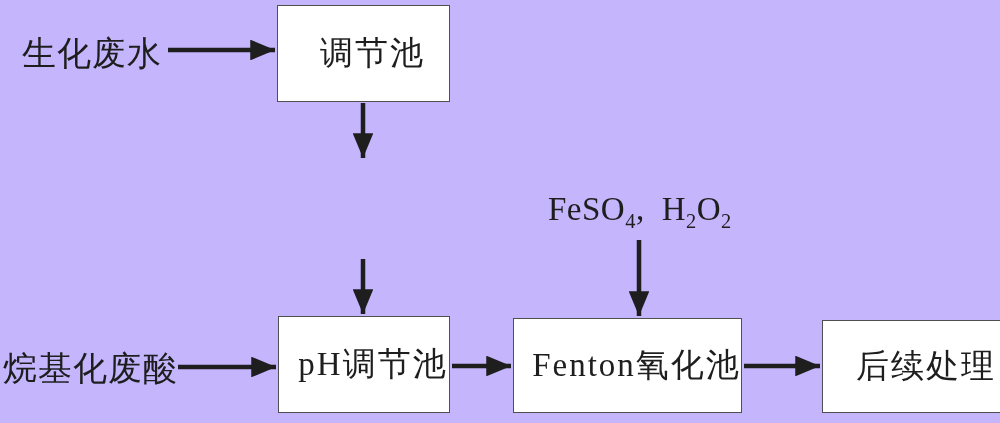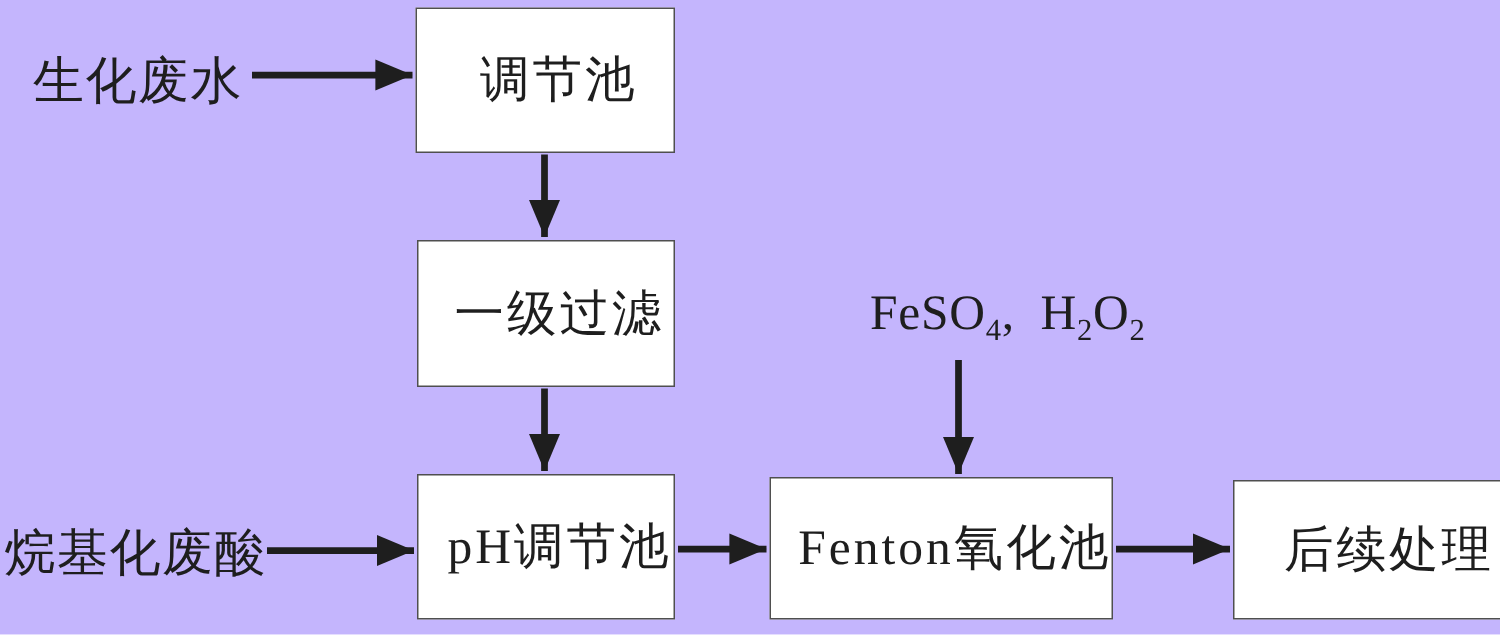--- a/index.html
+++ b/index.html
@@ -47,21 +47,21 @@
     font-size: 0.62em;
     line-height: 0;
   }
   #box-regulation   { left: 277px; top: 5px;   width: 173px; height: 97px; }
   #box-filtration   { left: 278px; top: 160px; width: 172px; height: 98px; }
   #box-ph           { left: 278px; top: 316px; width: 172px; height: 97px; }
   #box-fenton       { left: 513px; top: 318px; width: 229px; height: 95px; }
   #box-subsequent   { left: 822px; top: 320px; width: 190px; height: 93px; }
   #label-biochemical { left: 22px;  top: 31px; }
   #label-alkylation  { left: 3px;   top: 346px; }
-  #label-reagent     { left: 580px; top: 191px; font-size: 33px; letter-spacing: 0.5px; }
+  #label-reagent     { left: 548px; top: 191px; font-size: 33px; letter-spacing: 0.5px; }
 </style>
 </head>
 <body>
 
 <div class="canvas">
 
   <svg class="arrows" viewBox="0 0 1000 423" xmlns="http://www.w3.org/2000/svg">
     <defs>
       <marker id="ah" markerWidth="5.5" markerHeight="4.6" refX="5.5" refY="2.3" orient="auto" markerUnits="strokeWidth">
         <path d="M0,0 L5.5,2.3 L0,4.6 Z" fill="#1e1e1e"></path>
@@ -81,23 +81,20 @@
   <div class="flow-label" id="label-biochemical">生化废水</div>
 
   <div class="flow-label" id="label-alkylation">烷基化废酸</div>
 
   <div class="flow-label reagent-label" id="label-reagent"><span>FeSO</span><sub>4</sub><span>, H</span><sub>2</sub><span>O</span><sub>2</sub></div>
 
   <div class="box" id="box-regulation">
     <span>调节池</span>
   </div>
 
-  <div class="box" id="box-filtration">
-    <span>一级过滤</span>
-  </div>
 
   <div class="box" id="box-fenton">
     <span>Fenton氧化池</span>
   </div>
 
   <div class="box" id="box-ph">
     <span>pH调节池</span>
   </div>
 
   <div class="box" id="box-subsequent">

